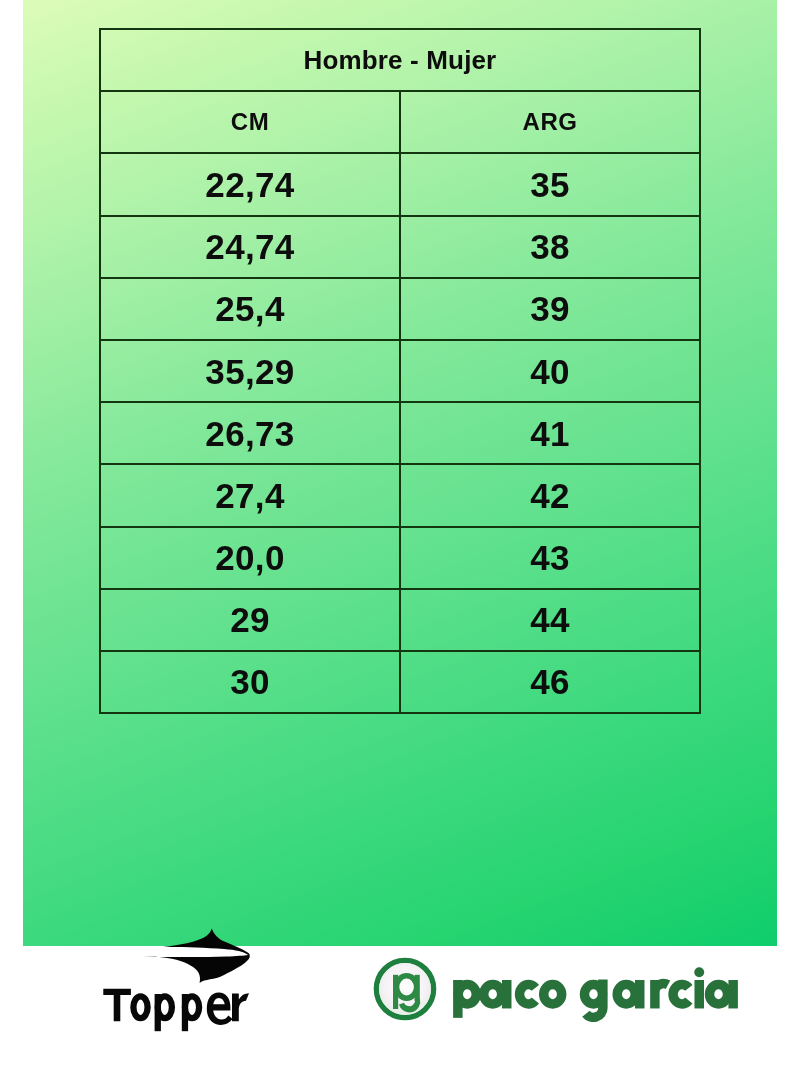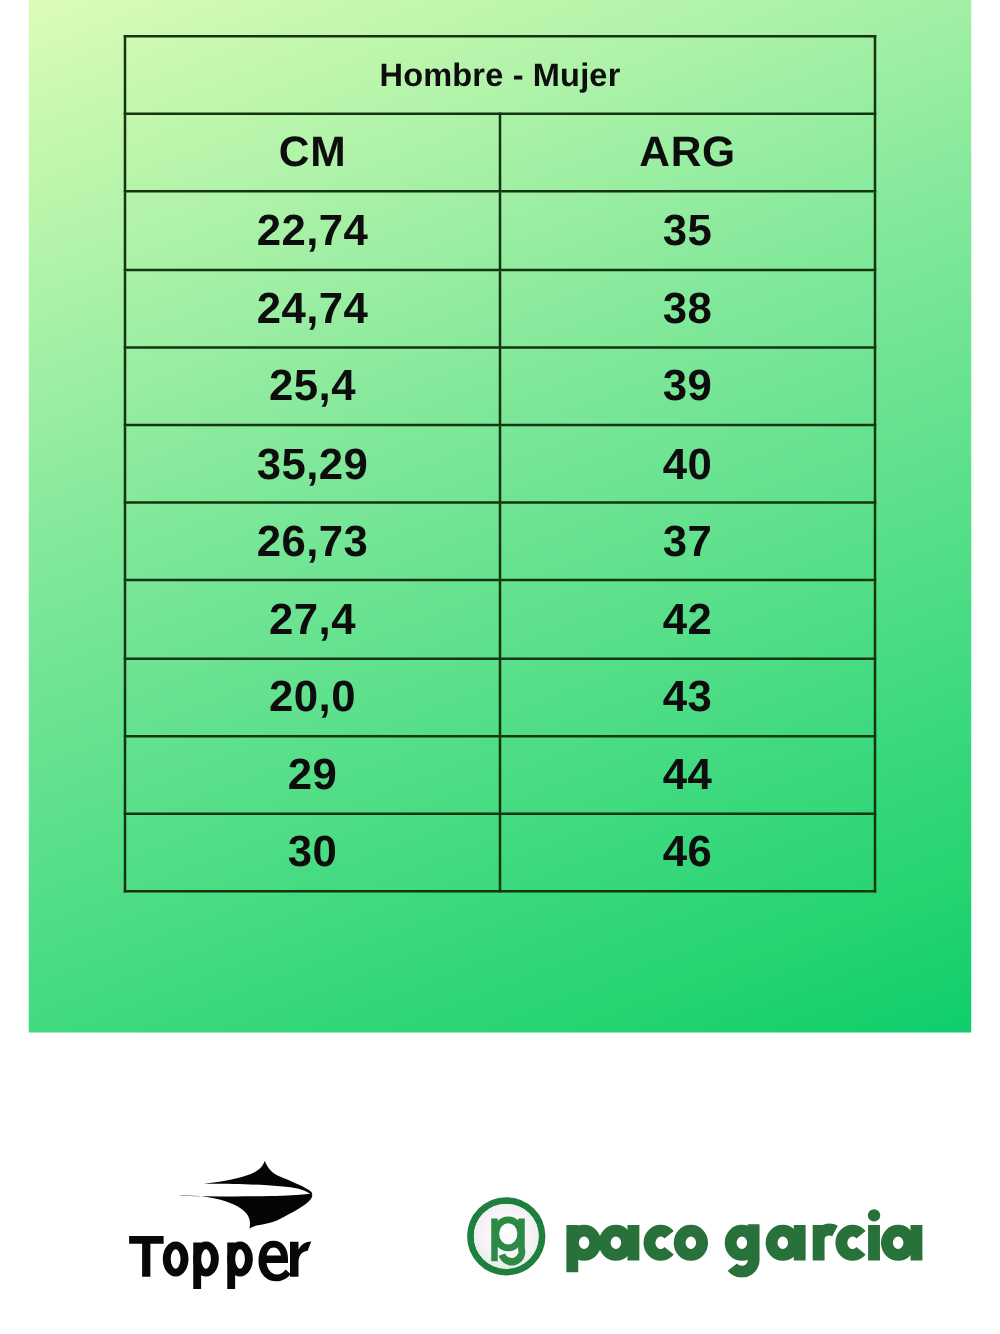--- a/index.html
+++ b/index.html
@@ -1,27 +1,27 @@
 <!DOCTYPE html>
 <html><head>
 <meta charset="utf-8">
 <title>Guia de talles</title>
 <style>
   html,body{margin:0;padding:0;}
   body{width:800px;height:1067px;overflow:hidden;background:#ffffff;
        font-family:"Liberation Sans",sans-serif;}
-  .page{position:absolute;left:23px;top:0;width:754px;height:826px;
+  .page{position:absolute;left:23px;top:0;width:754px;height:946px;
         background:linear-gradient(159deg,#dcfcb9 0%,#dbfcb8 0.7%,#c3f7ae 11%,#acf2a8 21.4%,#82e89a 40.1%,#5de08c 59.5%,#38d87c 78.5%,#26d470 88.8%,#11ce6c 99.1%,#10cd6b 100%);}
   .sizetable{position:absolute;left:76px;top:28px;width:602px;border-collapse:collapse;
              table-layout:fixed;}
   .sizetable td{border:2px solid #13350f;text-align:center;vertical-align:middle;
                 font-weight:bold;color:#0d0d0d;height:60.2px;width:50%;line-height:1;
                 padding:0;}
   .t-title{font-size:26px;letter-spacing:.15px;}
-  .t-head{font-size:34px;letter-spacing:.5px;}
+  .t-head{font-size:24px;letter-spacing:.5px;}
   .t-cell{font-size:35px;letter-spacing:.35px;}
 
   .topper{position:absolute;left:119px;top:928px;width:110px;height:105px;}
   .topper .swoosh{position:absolute;left:0;top:0;width:110px;height:56px;}
   .topper .word{position:absolute;left:-41px;top:57px;width:156px;height:50px;}
 
   .paco{position:absolute;left:350px;top:957px;width:390px;height:66px;}
   .paco .mark{position:absolute;left:0;top:0;width:64px;height:64px;}
   .paco .word{position:absolute;left:75px;top:4px;width:293px;height:60.6px;}
 </style>
@@ -50,21 +50,21 @@
         <tr>
           <td class="t-cell">25,4</td>
           <td class="t-cell">39</td>
         </tr>
         <tr>
           <td class="t-cell">35,29</td>
           <td class="t-cell">40</td>
         </tr>
         <tr>
           <td class="t-cell">26,73</td>
-          <td class="t-cell">37</td>
+          <td class="t-cell">41</td>
         </tr>
         <tr>
           <td class="t-cell">27,4</td>
           <td class="t-cell">42</td>
         </tr>
         <tr>
           <td class="t-cell">20,0</td>
           <td class="t-cell">43</td>
         </tr>
         <tr>

